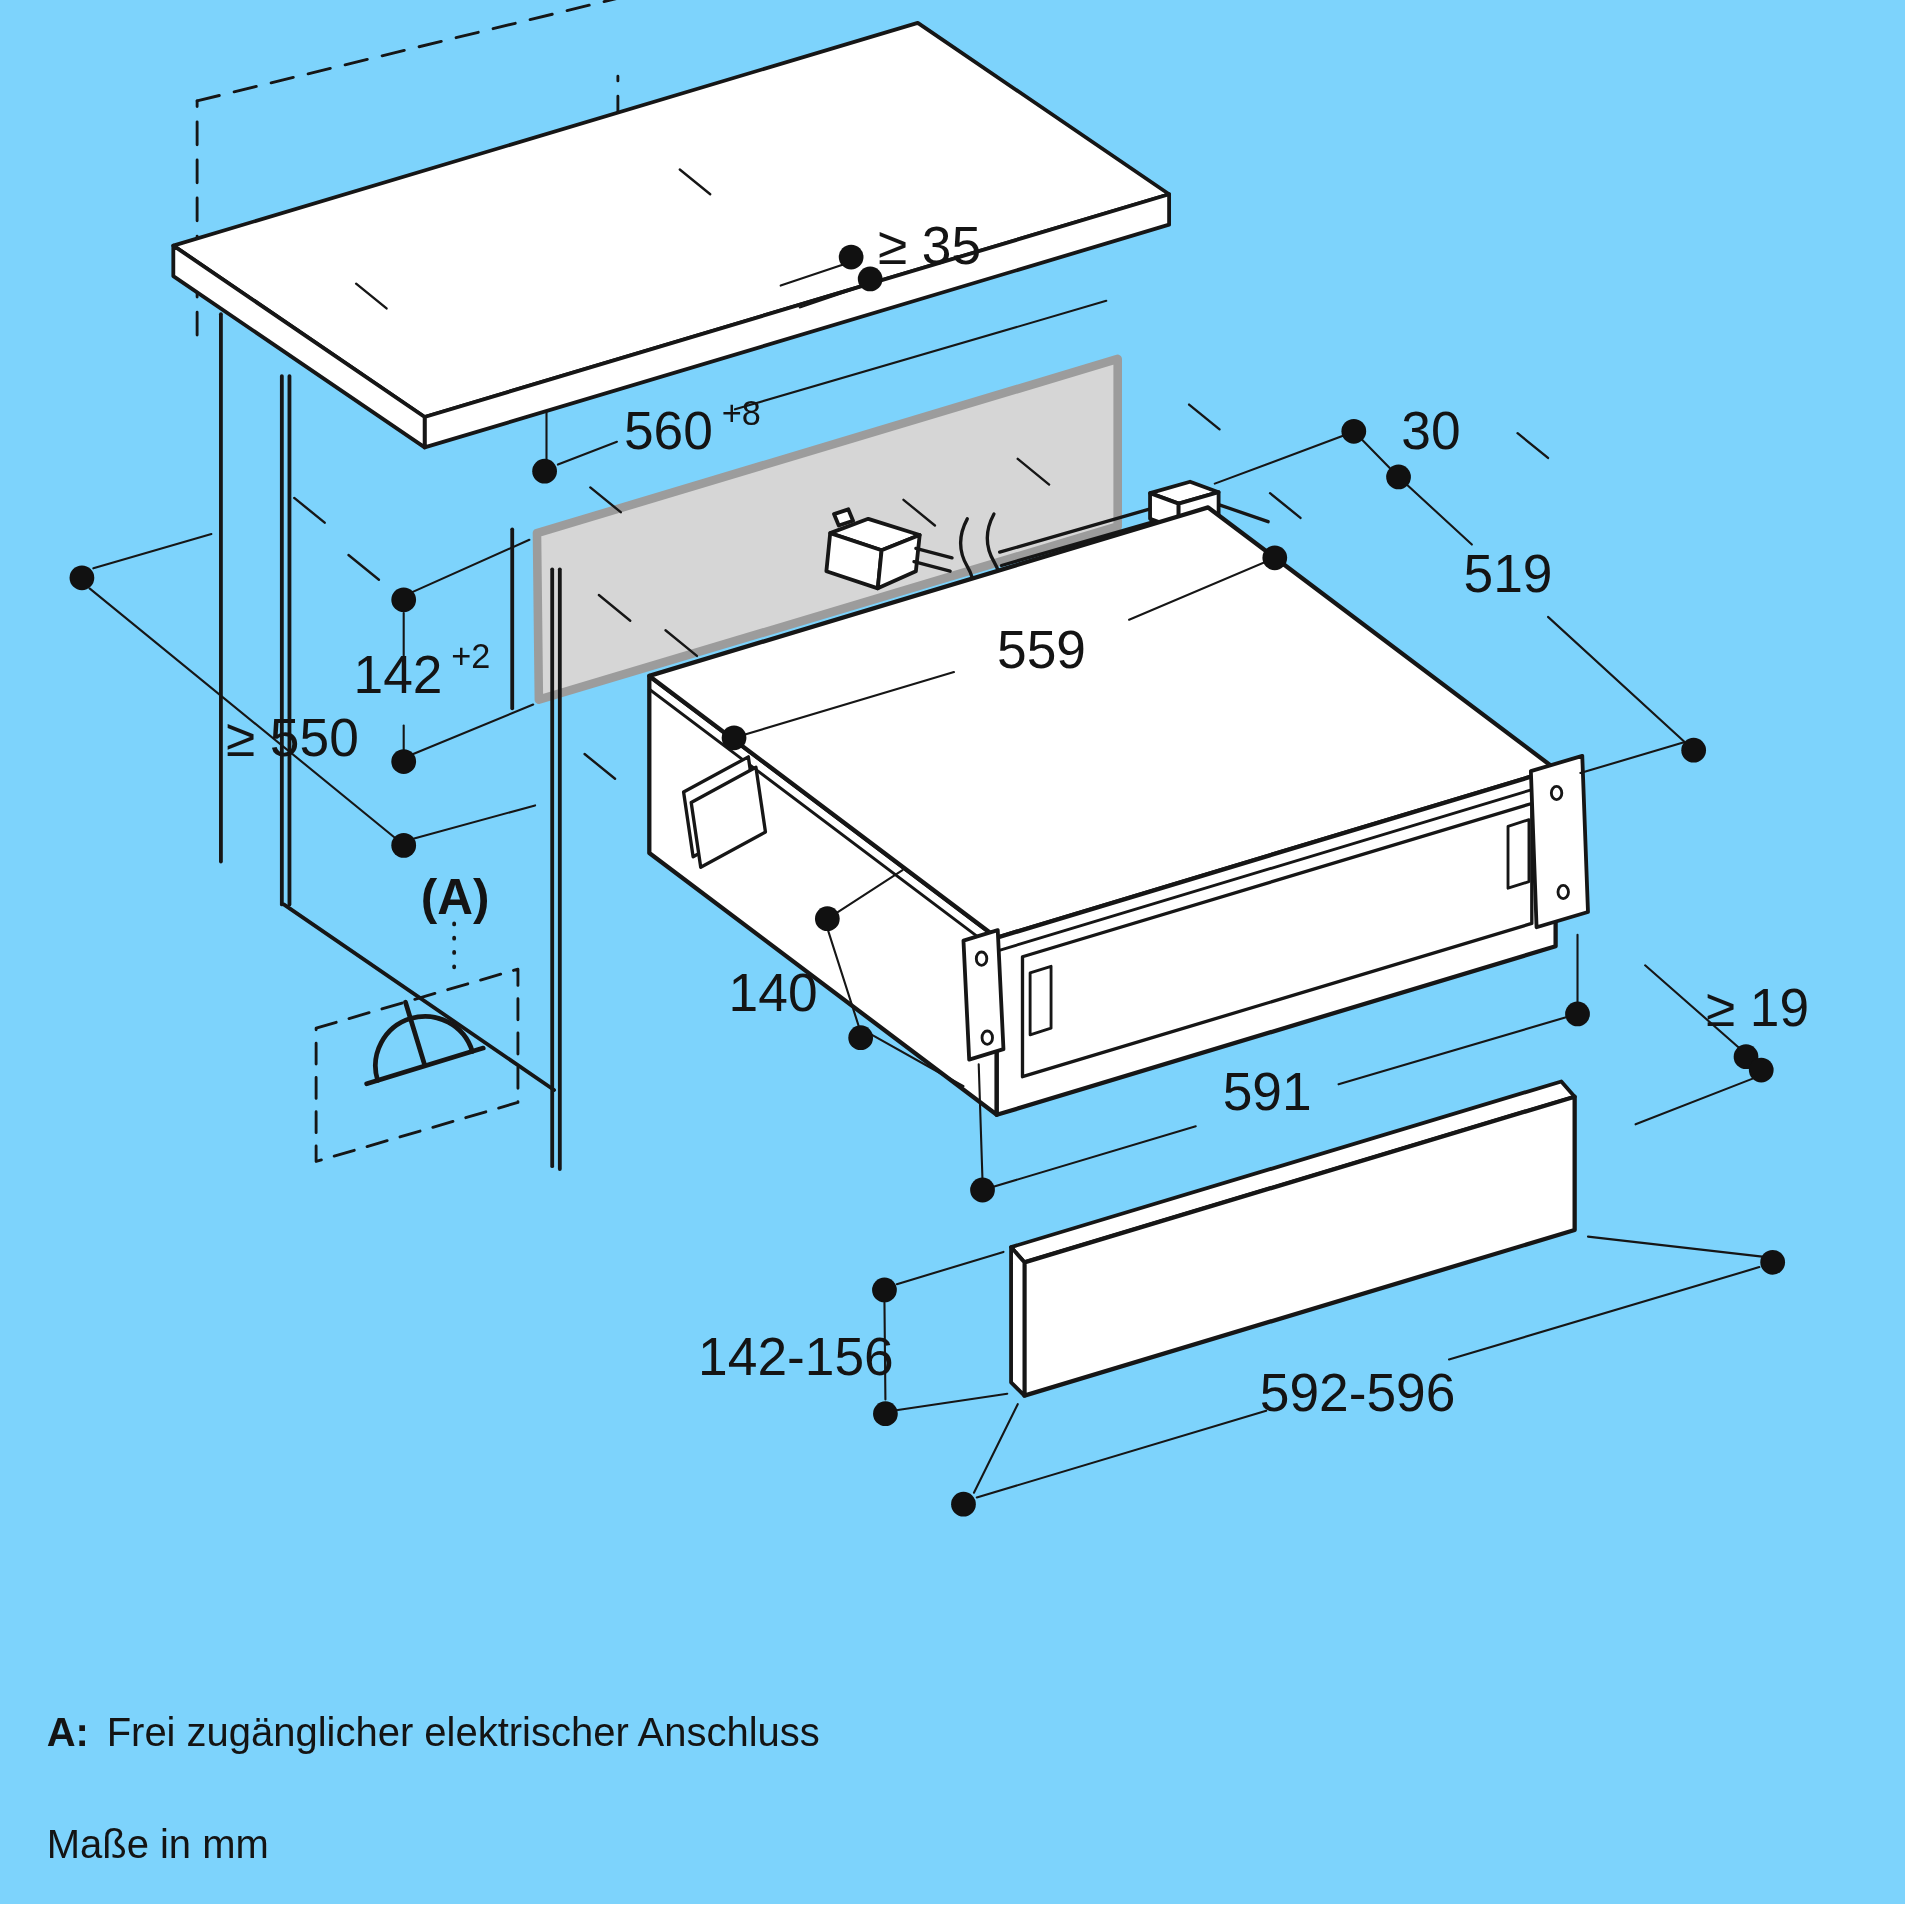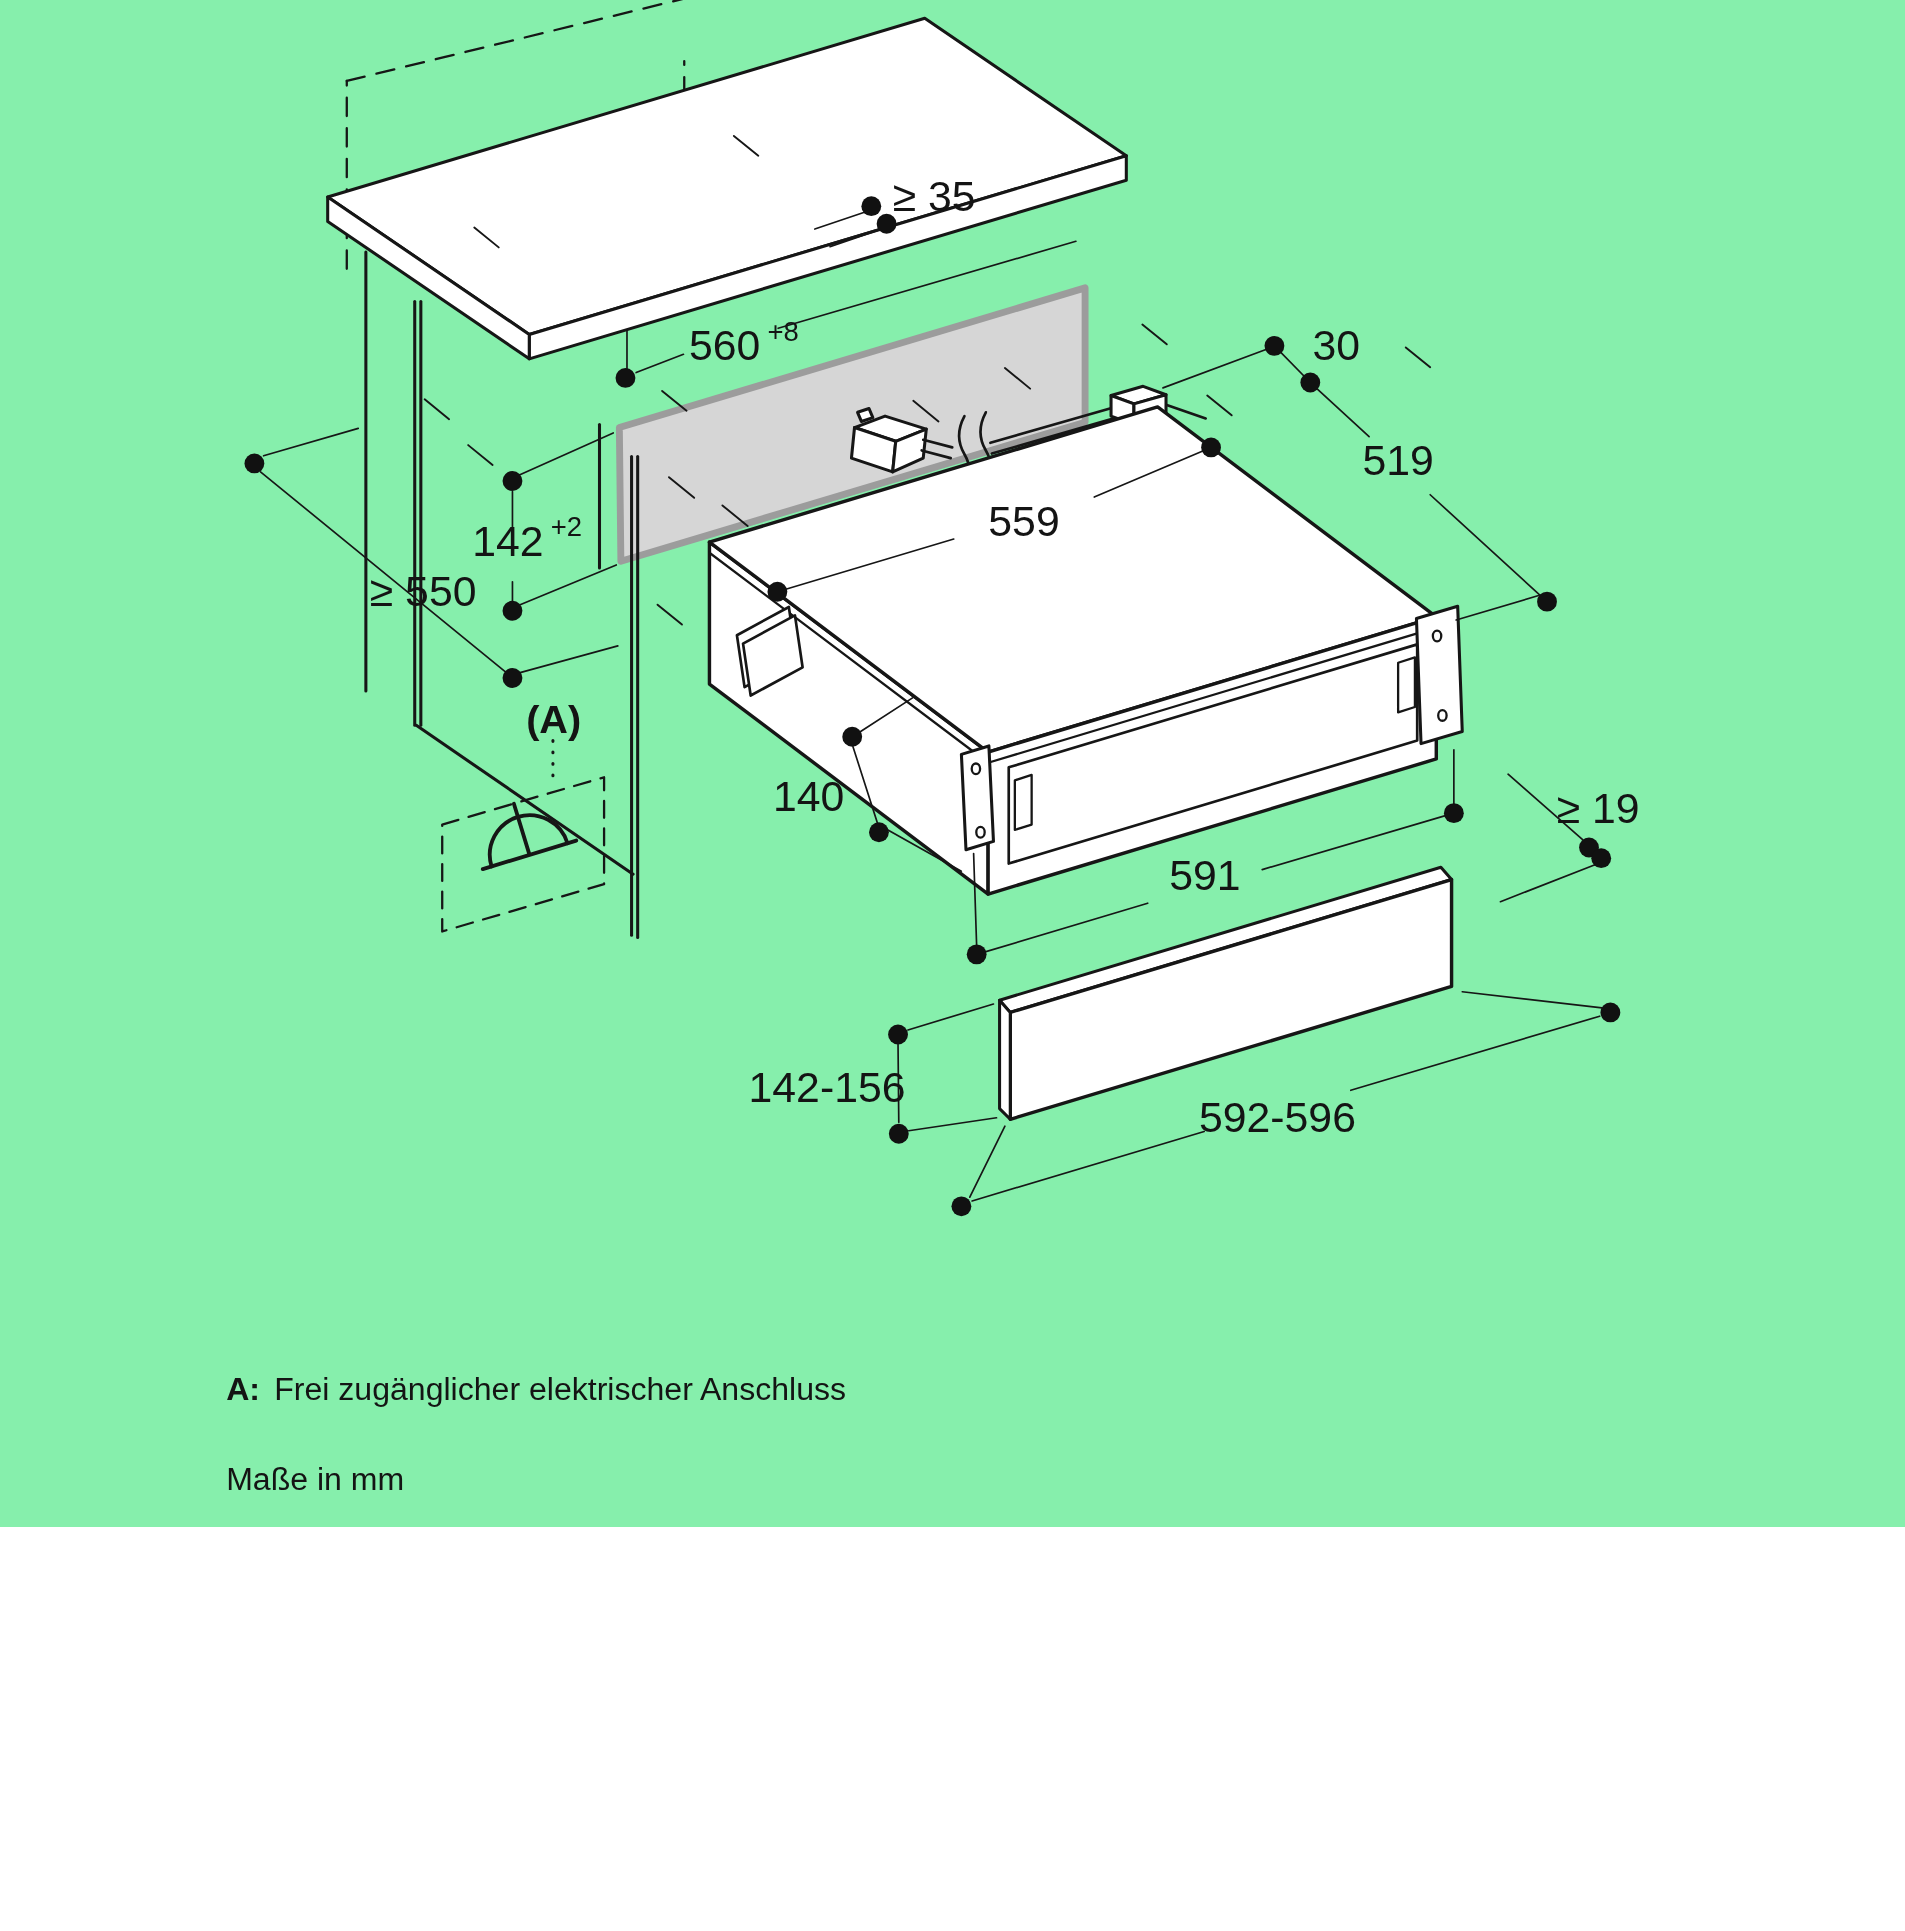--- a/index.html
+++ b/index.html
@@ -1,16 +1,16 @@
 <!DOCTYPE html>
 <html><head>
 <meta charset="utf-8">
 <style>
   html,body{margin:0;padding:0;background:#ffffff;}
-  .stage{position:relative;width:1906px;height:1527px;background:#86efac;overflow:hidden;
+  .stage{position:relative;width:1906px;height:1904px;background:#7dd3fc;overflow:hidden;
          font-family:"Liberation Sans",sans-serif;}
   svg{display:block;width:100%;height:100%;}
   .ln{stroke:#161616;fill:none;stroke-linecap:round;stroke-linejoin:round;}
   .face{fill:#ffffff;stroke:#161616;stroke-linejoin:round;}
   .dim{font-size:56px;fill:#141414;}
   .sup{font-size:36px;fill:#141414;}
   .marker{font-size:52px;font-weight:600;fill:#141414;}
   .note{font-size:42px;fill:#141414;}
   .note-b{font-size:42px;font-weight:bold;fill:#141414;}
   .mid{text-anchor:middle;}

